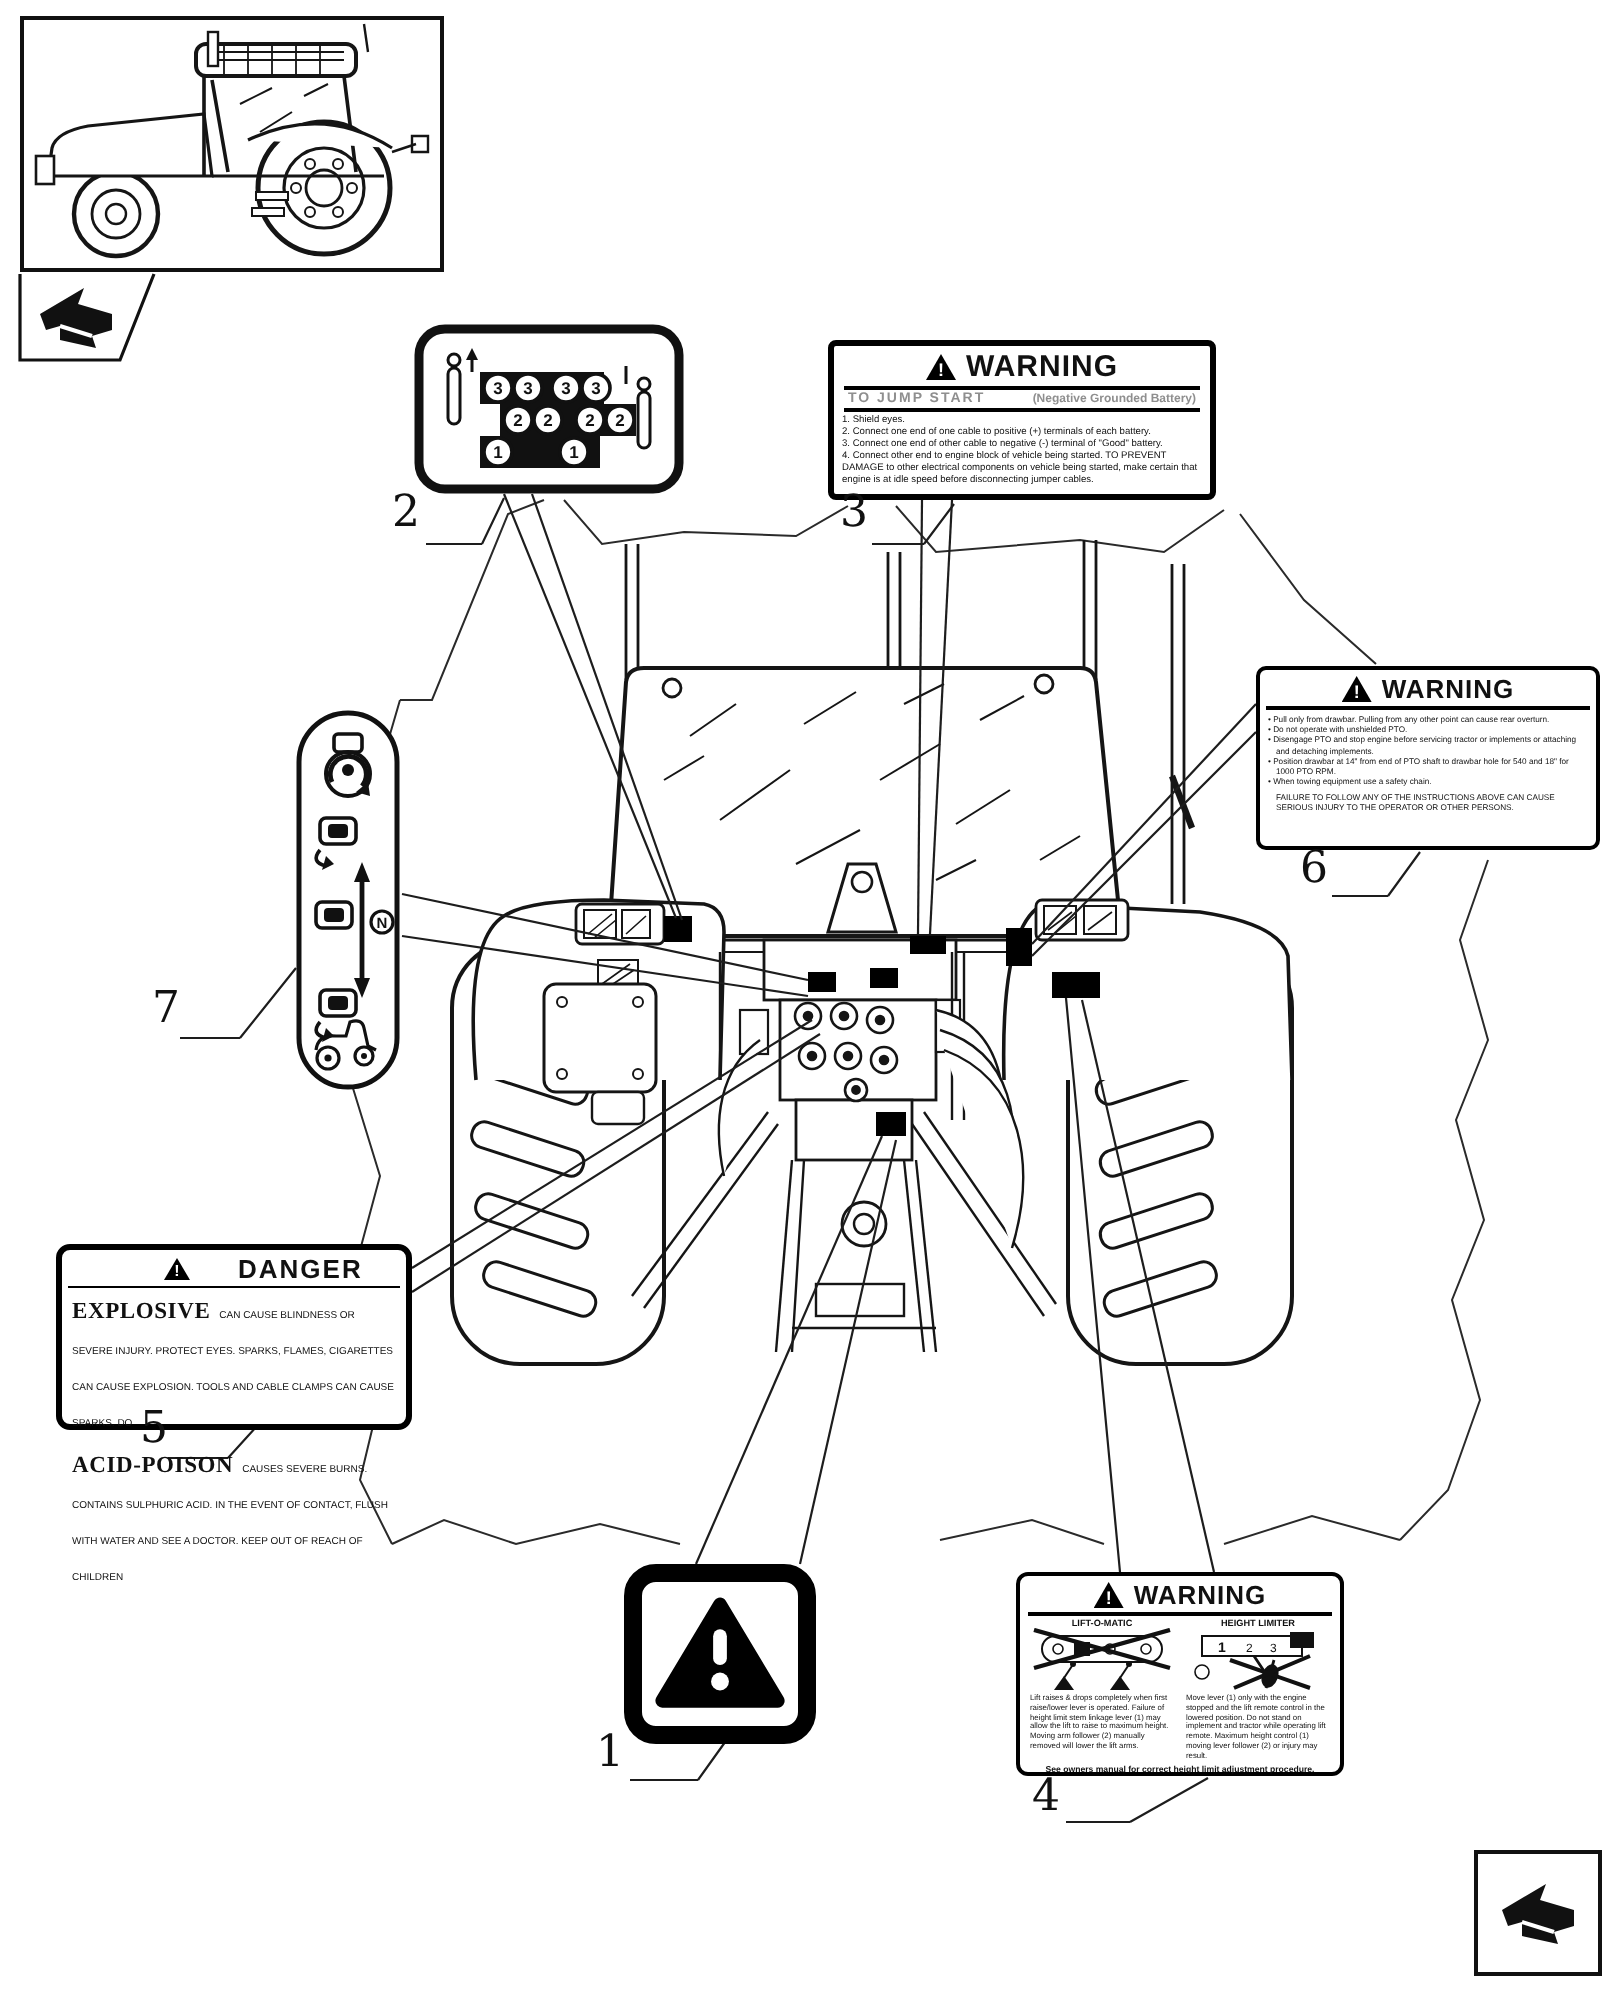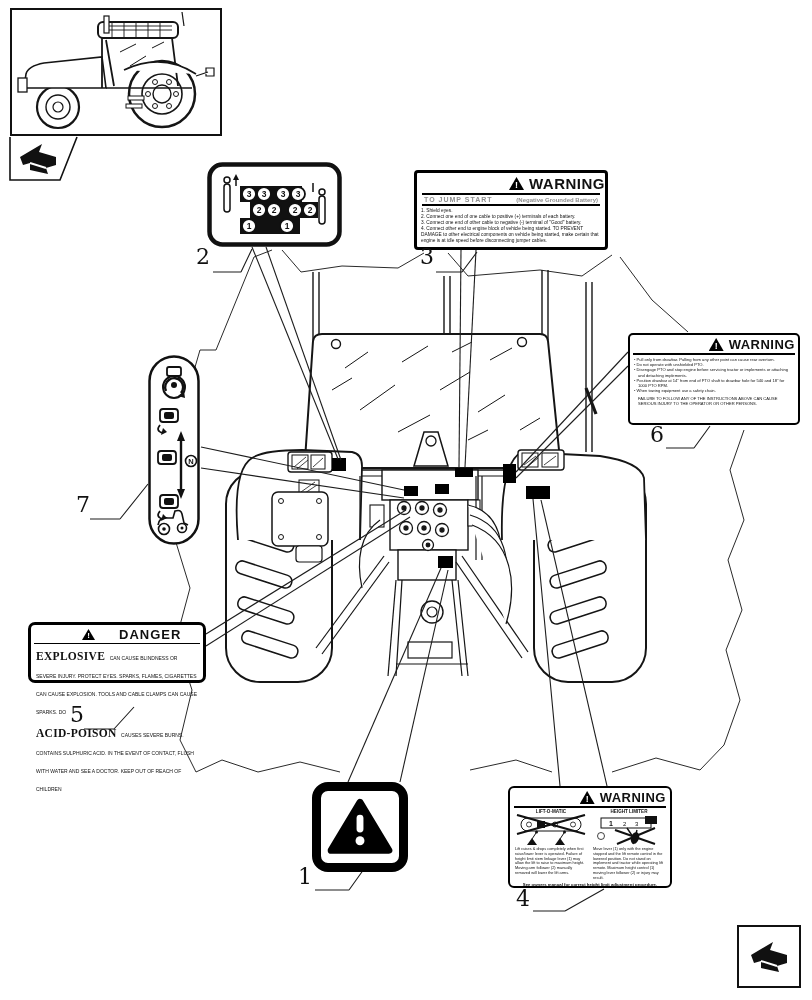--- a/index.html
+++ b/index.html
@@ -7,21 +7,21 @@
         font-family:"Liberation Sans",sans-serif;color:#111;}
   .abs{position:absolute;}
   svg{display:block;}
   
   #thumb-box{left:10px;top:8px;width:212px;height:128px;border:2px solid #111;background:#fff;box-sizing:border-box;}
   
   #arrow-box-br{left:737px;top:925px;width:64px;height:63px;border:2.5px solid #111;background:#fff;
                 box-sizing:border-box;display:flex;align-items:center;justify-content:center;}
   
   .label-box{background:#fff;box-sizing:border-box;border:3px solid #000;border-radius:5px;}
-  .warn-head{display:flex;align-items:center;justify-content:flex-end;gap:5px;padding:2px 0 1px 0;}
+  .warn-head{display:flex;align-items:center;justify-content:center;gap:5px;padding:2px 0 1px 0;}
   .warn-word{font-weight:bold;letter-spacing:.5px;}
   .tri{position:relative;background:#000;clip-path:polygon(50% 0,100% 100%,0 100%);}
   .tri::after{content:"!";position:absolute;left:0;right:0;bottom:0;color:#fff;text-align:center;font-weight:bold;}
   .tri.t14{width:15px;height:13px;font-size:9px;}
   .tri.t12{width:13px;height:11px;font-size:8px;}
   
   #label3{left:414px;top:170px;width:194px;height:80px;border-radius:4px;}
   #label3 .warn-word{font-size:15px;}
   #label3 .sub{display:flex;justify-content:space-between;align-items:center;margin:0 5px;
                border-top:2px solid #000;border-bottom:2px solid #000;padding:1px 2px;
@@ -31,21 +31,21 @@
   #label3 ol{margin:2px 4px 0 4px;padding:0;list-style:none;font-size:4.8px;line-height:1.25;}
   
   #label6{left:628px;top:333px;width:172px;height:92px;border-width:2.5px;}
   #label6 .warn-head{border-bottom:2px solid #000;margin:0 3px;padding-bottom:1px;}
   #label6 .warn-word{font-size:13px;}
   #label6 ul{margin:2px 4px;padding:0;list-style:none;font-size:4.1px;line-height:1.28;}
   #label6 ul li{padding-left:4px;text-indent:-4px;}
   #label6 ul li::before{content:"• ";}
   #label6 .foot{margin:1px 4px 0 8px;font-size:4.1px;line-height:1.28;}
   
-  #label5{left:28px;top:622px;width:178px;height:61px;border-radius:7px;}
+  #label5{left:28px;top:622px;width:178px;height:93px;border-radius:7px;}
   #label5 .warn-head{justify-content:flex-start;padding-left:48px;gap:24px;border-bottom:1.5px solid #000;margin:0 3px;}
   #label5 .warn-word{font-size:13px;letter-spacing:1px;}
   #label5 .body{padding:2px 5px 0 5px;}
   #label5 .bigword{font-weight:bold;font-size:11.5px;letter-spacing:.3px;font-family:Liberation Serif, serif;}
   #label5 .small{font-size:5px;line-height:1.2;}
   #label5 .blk{margin-bottom:5px;}
   
   #label4{left:508px;top:786px;width:164px;height:102px;border-width:2.5px;border-radius:6px;}
   #label4 .warn-head{border-bottom:2px solid #000;margin:0 4px;}
   #label4 .warn-word{font-size:13px;}

